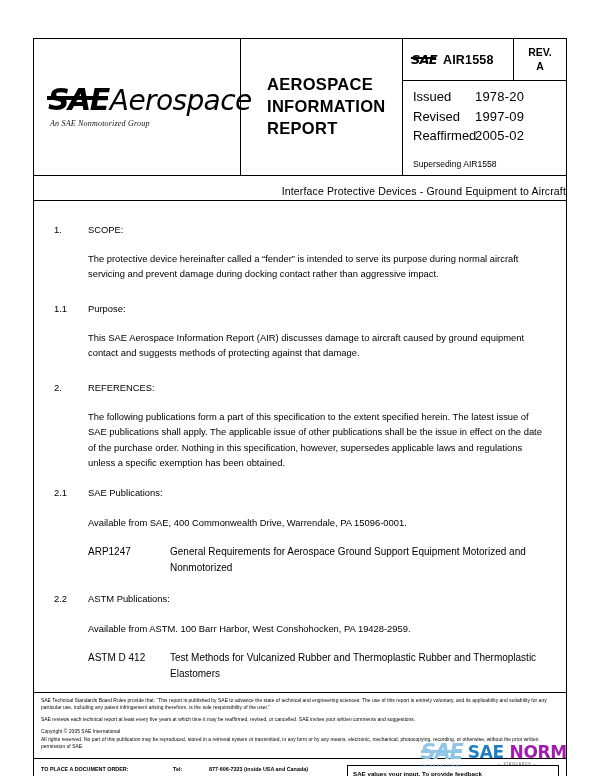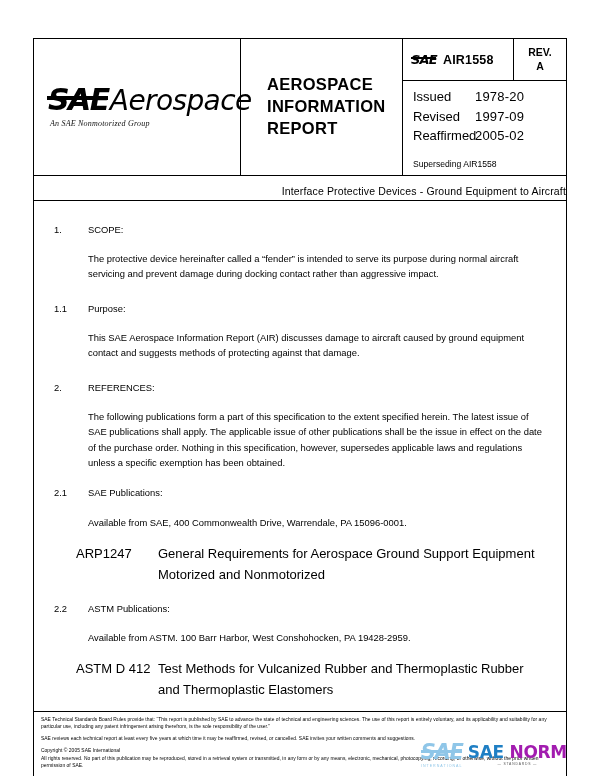--- a/index.html
+++ b/index.html
@@ -207,23 +207,23 @@
     font-size: 9.4px;
     line-height: 1.62;
     margin-left: 34px;
     margin-top: 14px;
     text-align: left;
   }
   .gap-lg { height: 20px; }
   .gap-md { height: 16px; }
   .ref-item {
     display: flex;
-    margin-left: 22px;
+    margin-left: 34px;
     margin-top: 14px;
-    font-size: 13px;
+    font-size: 10px;
     line-height: 1.6;
   }
   .ref-id {
     width: 82px;
     flex: 0 0 82px;
   }
   .ref-txt { flex: 1; }
 
   
   .legal {

